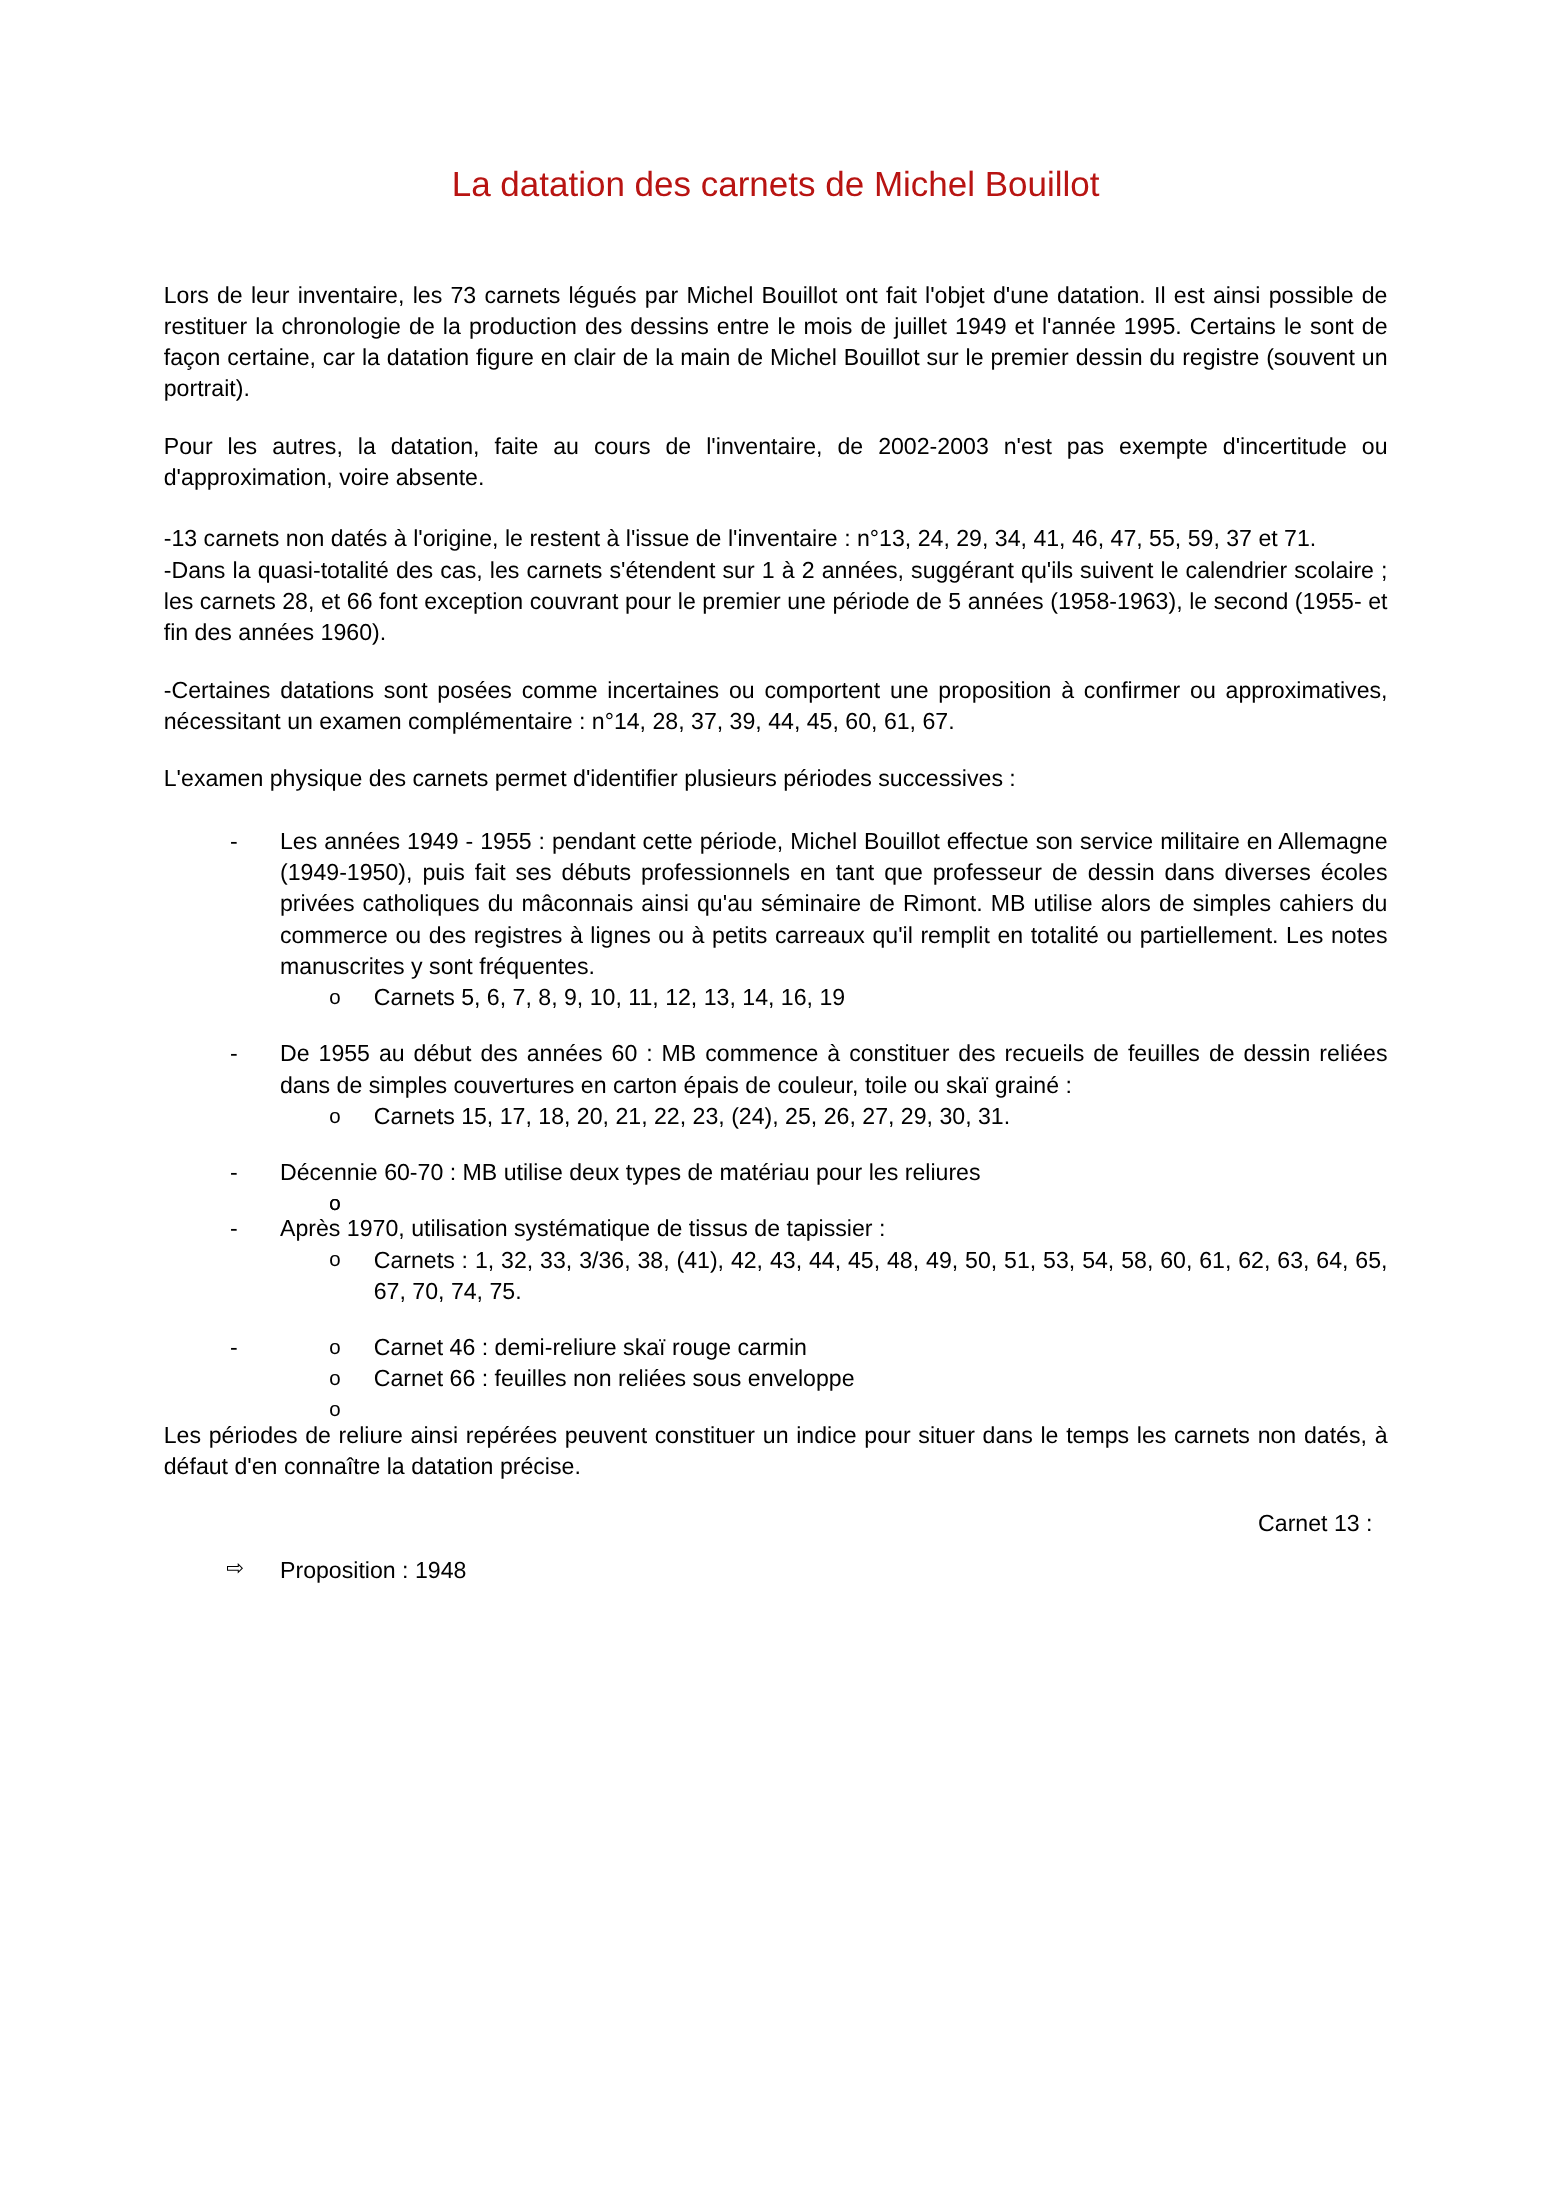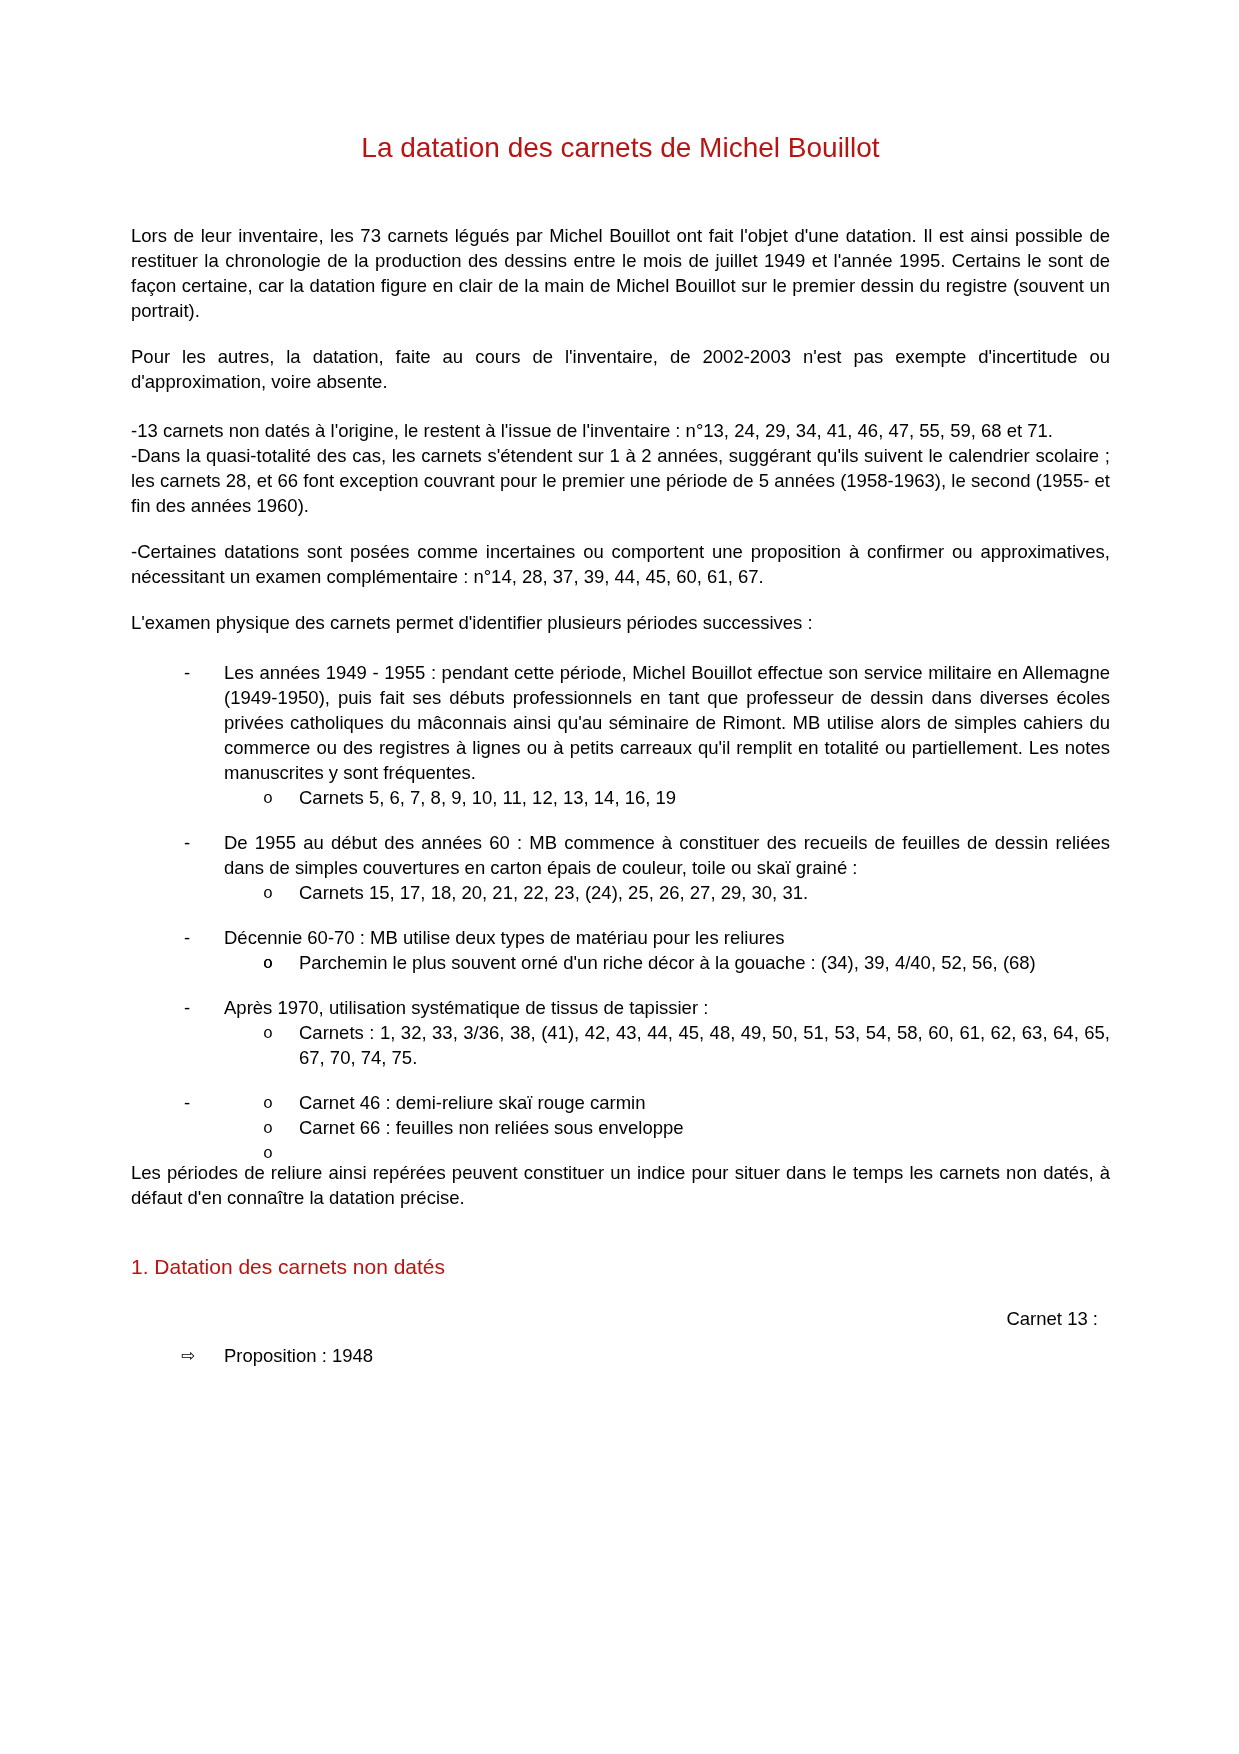--- a/index.html
+++ b/index.html
@@ -75,21 +75,21 @@
 
 <div class="page">
 
   <h1 class="doc-title">La datation des carnets de Michel Bouillot</h1>
 
   <p class="para">Lors de leur inventaire, les 73 carnets légués par Michel Bouillot ont fait l'objet d'une datation. Il est ainsi possible de restituer la chronologie de la production des dessins entre le mois de juillet 1949 et l'année 1995. Certains le sont de façon certaine, car la datation figure en clair de la main de Michel Bouillot sur le premier dessin du registre (souvent un portrait).</p>
 
   <p class="para gap24">Pour les autres, la datation, faite au cours de l'inventaire, de 2002-2003 n'est pas exempte d'incertitude ou d'approximation, voire absente.</p>
 
   <div>
-    <p class="para tight">-13 carnets non datés à l'origine, le restent à l'issue de l'inventaire : n°13, 24, 29, 34, 41, 46, 47, 55, 59, 68 et 71.</p>
+    <p class="para tight">-13 carnets non datés à l'origine, le restent à l'issue de l'inventaire : n°13, 24, 29, 34, 41, 46, 47, 55, 59, 37 et 71.</p>
     <p class="para">-Dans la quasi-totalité des cas, les carnets s'étendent sur 1 à 2 années, suggérant qu'ils suivent le calendrier scolaire ; les carnets 28, et 66 font exception couvrant pour le premier une période de 5 années (1958-1963), le second (1955- et fin des années 1960).</p>
   </div>
 
   <p class="para">-Certaines datations sont posées comme incertaines ou comportent une proposition à confirmer ou approximatives, nécessitant un examen complémentaire : n°14, 28, 37, 39, 44, 45, 60, 61, 67.</p>
 
   <p class="para gap25">L'examen physique des carnets permet d'identifier plusieurs périodes successives :</p>
 
   <div class="li1">
     <span class="m1">-</span><span>Les années 1949 - 1955 : pendant cette période, Michel Bouillot effectue son service militaire en Allemagne (1949-1950), puis fait ses débuts professionnels en tant que professeur de dessin dans diverses écoles privées catholiques du mâconnais ainsi qu'au séminaire de Rimont. MB utilise alors de simples cahiers du commerce ou des registres à lignes ou à petits carreaux qu'il remplit en totalité ou partiellement. Les notes manuscrites y sont fréquentes.</span>
     <div class="li2">
@@ -103,21 +103,21 @@
       <span class="m2">o</span><span>Carnets 15, 17, 18, 20, 21, 22, 23, (24), 25, 26, 27, 29, 30, 31.</span>
     </div>
   </div>
 
   <div class="li1">
     <span class="m1">-</span><span>Décennie 60-70 : MB utilise deux types de matériau pour les reliures</span>
     <div class="li2">
       <span class="m2">o</span>
     </div>
     <div class="li2">
-      <span class="m2">o</span><span>Parchemin le plus souvent orné d'un riche décor à la gouache : (34), 39, 4/40, 52, 56, (68)</span>
+      <span class="m2">o</span>
     </div>
   </div>
 
   <div class="li1">
     <span class="m1">-</span><span>Après 1970, utilisation systématique de tissus de tapissier :</span>
     <div class="li2">
       <span class="m2">o</span><span>Carnets : 1, 32, 33, 3/36, 38, (41), 42, 43, 44, 45, 48, 49, 50, 51, 53, 54, 58, 60, 61, 62, 63, 64, 65, 67, 70, 74, 75.</span>
     </div>
   </div>
 
@@ -129,21 +129,20 @@
     <div class="li2">
       <span class="m2">o</span><span>Carnet 66 : feuilles non reliées sous enveloppe</span>
     </div>
     <div class="li2">
       <span class="m2">o</span>
     </div>
   </div>
 
   <p class="para">Les périodes de reliure ainsi repérées peuvent constituer un indice pour situer dans le temps les carnets non datés, à défaut d'en connaître la datation précise.</p>
 
-  <h2 class="section-heading">1. Datation des carnets non datés</h2>
 
   <div>
     <p class="c13-head">Carnet 13 :</p>
     <div class="arrow-line">
       <span class="m3">⇨</span><span>Proposition : 1948</span>
     </div>
   </div>
 
 </div>
 

